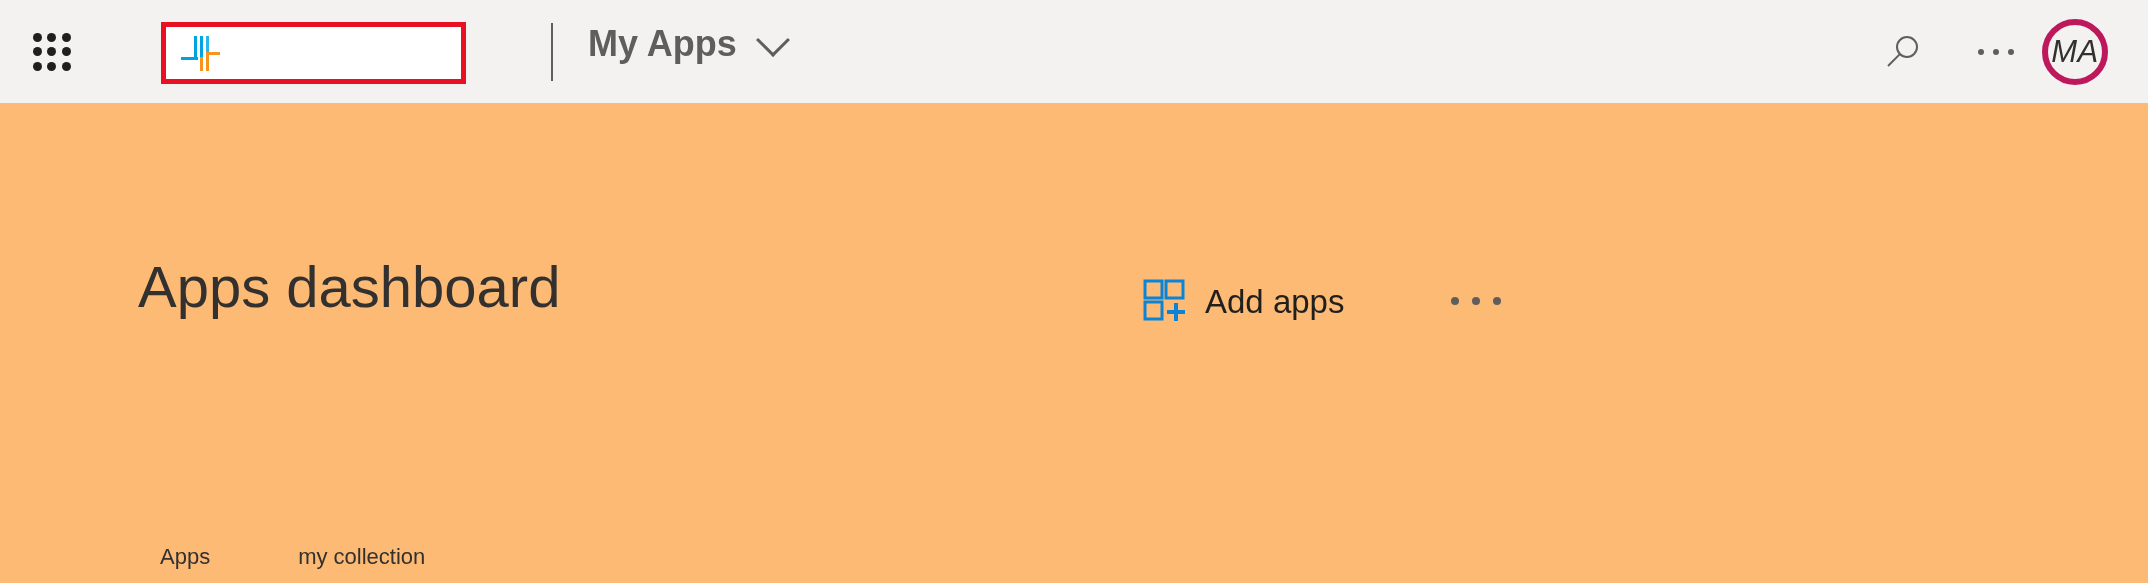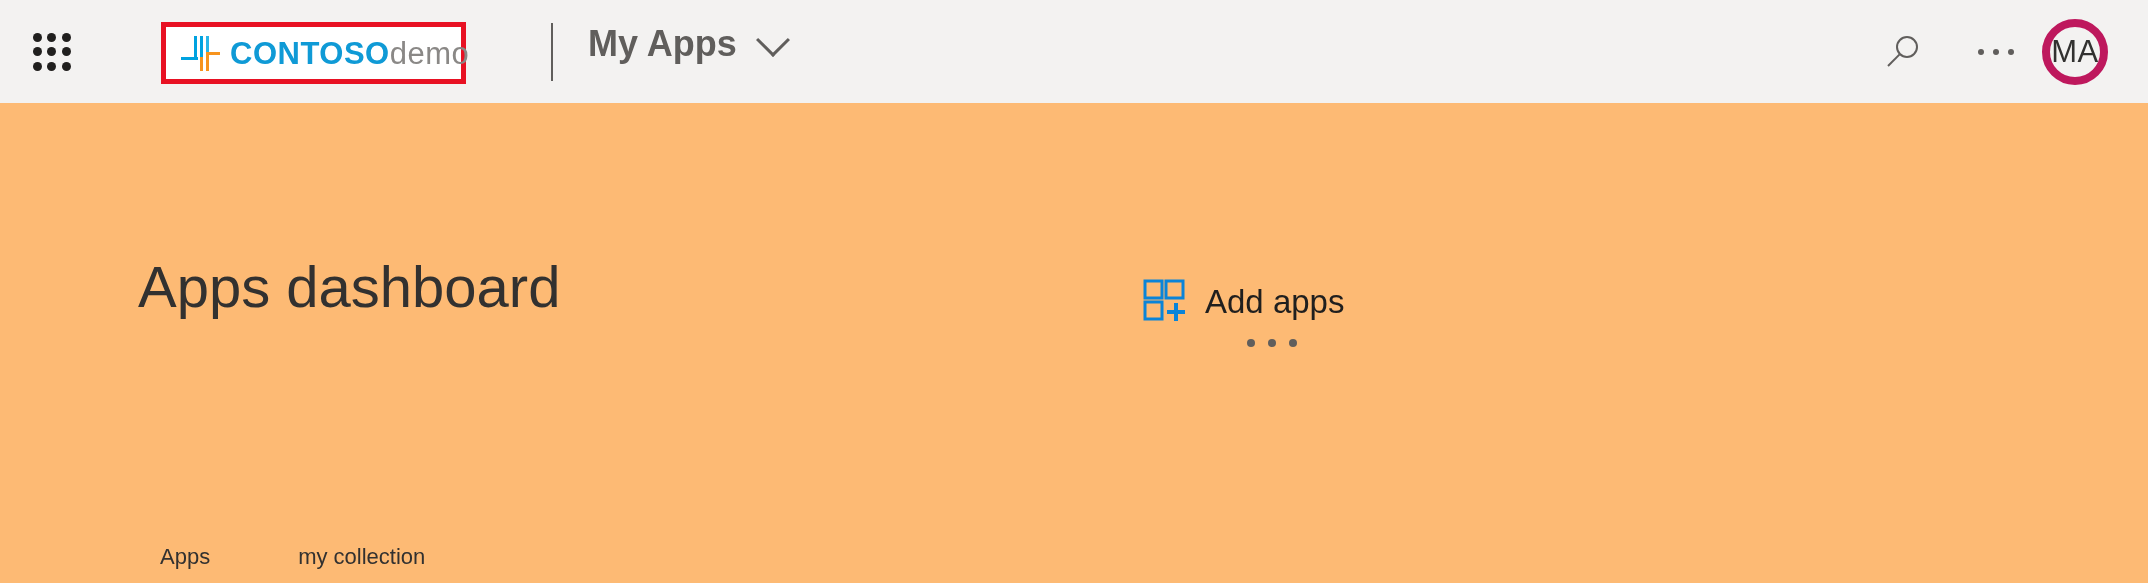--- a/index.html
+++ b/index.html
@@ -172,27 +172,28 @@
     height: 6px;
     border-radius: 50%;
     background: #605e5c;
     display: block;
   }
 
   .avatar {
     width: 66px;
     height: 66px;
     border-radius: 50%;
-    border: 8px solid #be185d;
+    border: 6px solid #be185d;
     display: flex;
     align-items: center;
     justify-content: center;
     box-sizing: border-box;
     margin-right: 40px;
     cursor: pointer;
+    font-style: italic;
   }
   .avatar span {
     font-size: 31px;
     color: #323130;
     letter-spacing: 0.5px;
     line-height: 1;
   }
 
   
   .page {
@@ -216,21 +217,20 @@
     margin: 0;
   }
 
   .command-bar {
     position: absolute;
     left: 1143px;
     top: 170px;
     display: flex;
     align-items: center;
     gap: 0;
-    flex-direction: column;
   }
   .cmd-btn {
     display: flex;
     align-items: center;
     gap: 18px;
     cursor: pointer;
     padding: 6px 0;
     white-space: nowrap;
   }
   .cmd-btn .cmd-label {
@@ -325,21 +325,20 @@
   <div class="brand-highlight">
     <div class="brand-mark">
       <i class="bm-v1"></i>
       <i class="bm-v2"></i>
       <i class="bm-v3"></i>
       <i class="bm-h1"></i>
       <i class="bm-h2"></i>
       <i class="bm-v4"></i>
       <i class="bm-v5"></i>
     </div>
-    <div class="brand-text"><span class="b-strong">CONTOSO</span><span class="b-light">demo</span></div>
   </div>
 
   <div class="header-divider"></div>
 
   <div class="app-name">
     <span class="an-label">My Apps</span>
     <span class="chev"></span>
   </div>
 
   <div class="header-actions">

